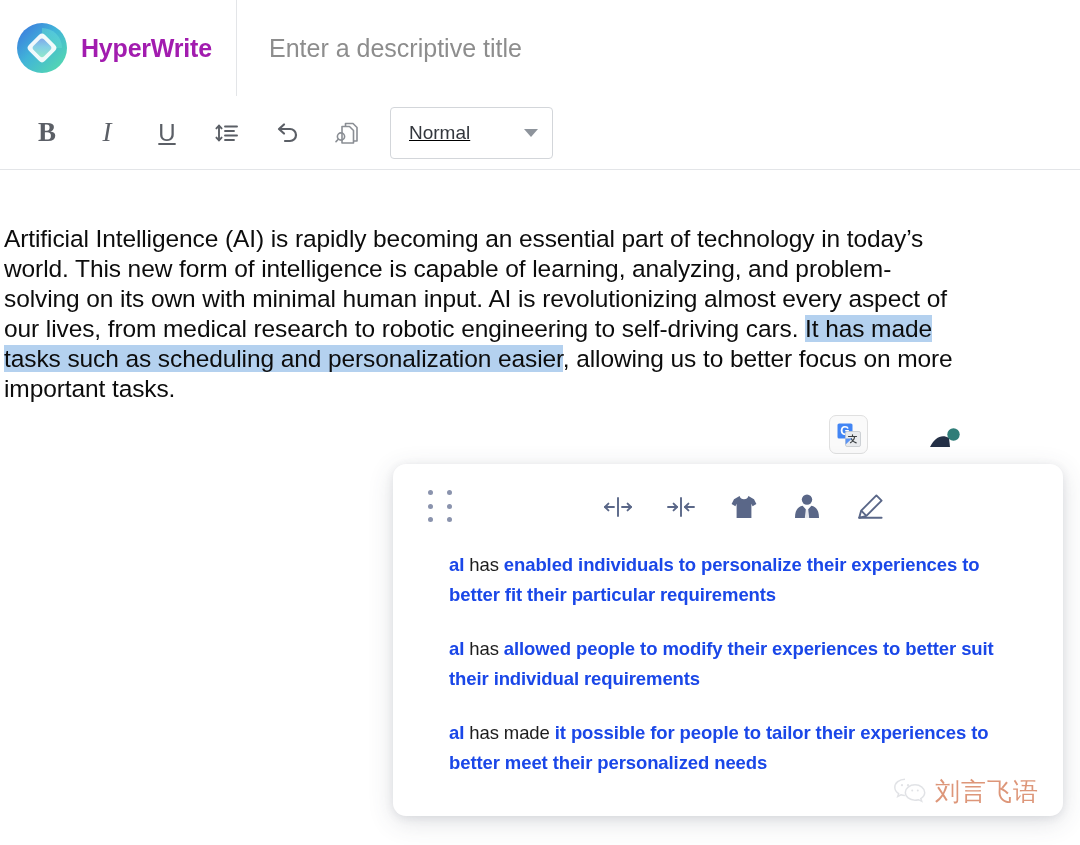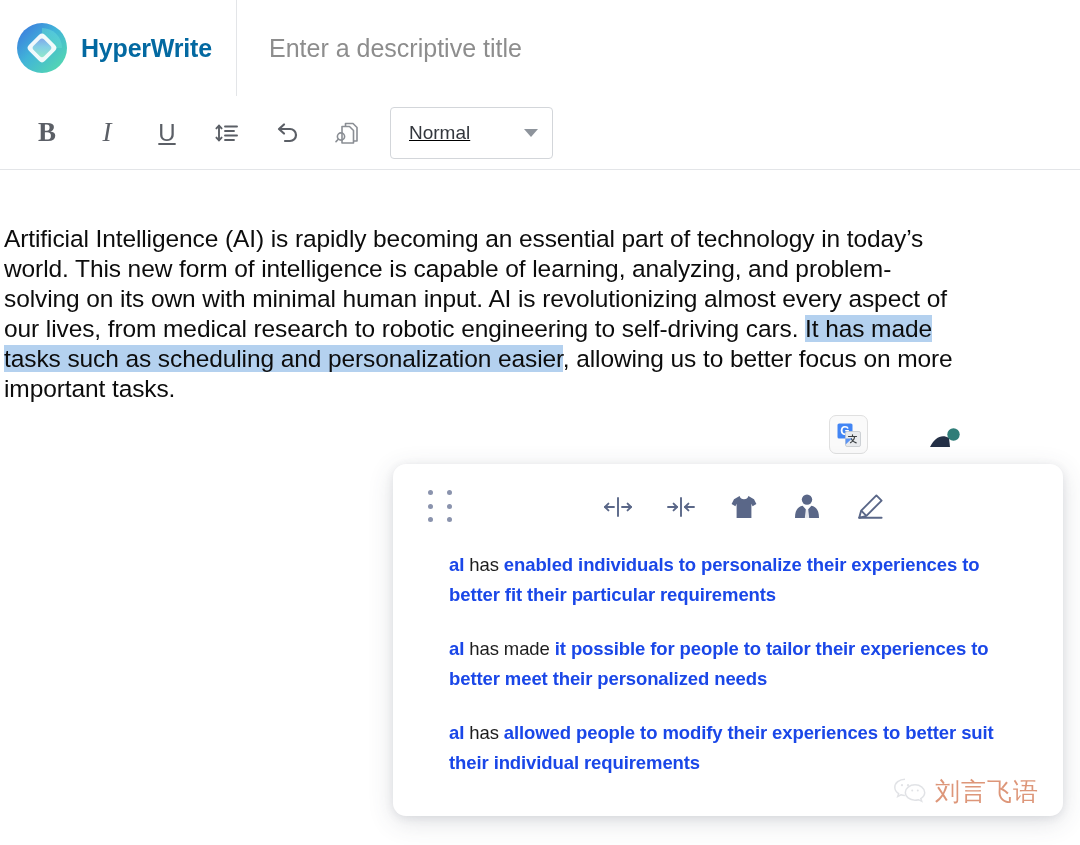--- a/index.html
+++ b/index.html
@@ -38,21 +38,21 @@
   }
   .logo-wrap {
     width: 52px;
     height: 52px;
     flex: none;
     position: relative;
   }
   .brand-name {
     font-size: 25px;
     font-weight: bold;
-    color: #0369a1;
+    color: #a21caf;
     letter-spacing: -0.2px;
   }
   .title-input {
     flex: 1;
     height: 96px;
     border: none;
     outline: none;
     padding: 0 0 0 32px;
     font-family: "Liberation Sans", sans-serif;
     font-size: 25px;
@@ -374,24 +374,24 @@
           </svg>
         </button>
       </div>
     </div>
 
     <div class="suggestions">
       <p class="sugg">
         <span>aI</span><span class="plain"> has </span><span>enabled individuals to personalize their experiences to better fit their particular requirements</span>
       </p>
       <p class="sugg">
-        <span>aI</span><span class="plain"> has made </span><span>it possible for people to tailor their experiences to better meet their personalized needs</span>
+        <span>aI</span><span class="plain"> has </span><span>allowed people to modify their experiences to better suit their individual requirements</span>
       </p>
       <p class="sugg">
-        <span>aI</span><span class="plain"> has </span><span>allowed people to modify their experiences to better suit their individual requirements</span>
+        <span>aI</span><span class="plain"> has made </span><span>it possible for people to tailor their experiences to better meet their personalized needs</span>
       </p>
     </div>
   </div>
 
   <div class="watermark">
     <span>
       <svg width="34" height="28" viewBox="0 0 34 28" fill="none" stroke="#c9ccd2" stroke-width="1.5">
         <path d="M12 3.2 C6.2 3.2 1.8 6.9 1.8 11.3 c0 2.5 1.5 4.8 3.8 6.3 l-.9 2.9 3.3 -1.7 c1.2 .4 2.5 .6 3.9 .6"></path>
         <circle cx="9" cy="9.2" r="1.1" fill="#c9ccd2" stroke="none"></circle>
         <circle cx="15" cy="9.2" r="1.1" fill="#c9ccd2" stroke="none"></circle>

